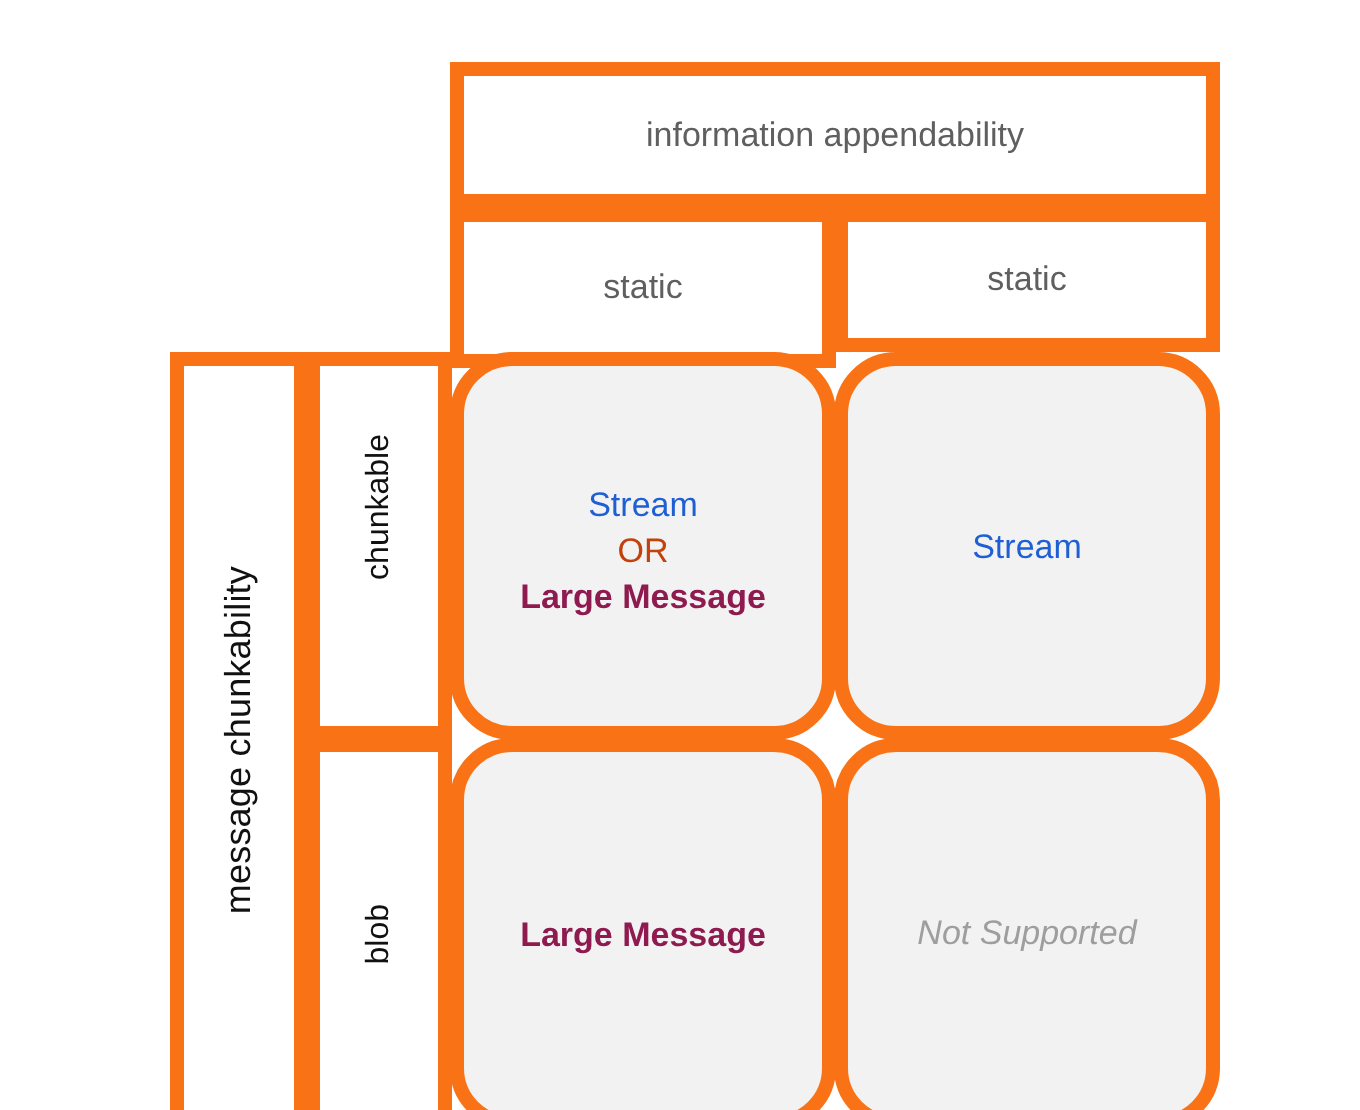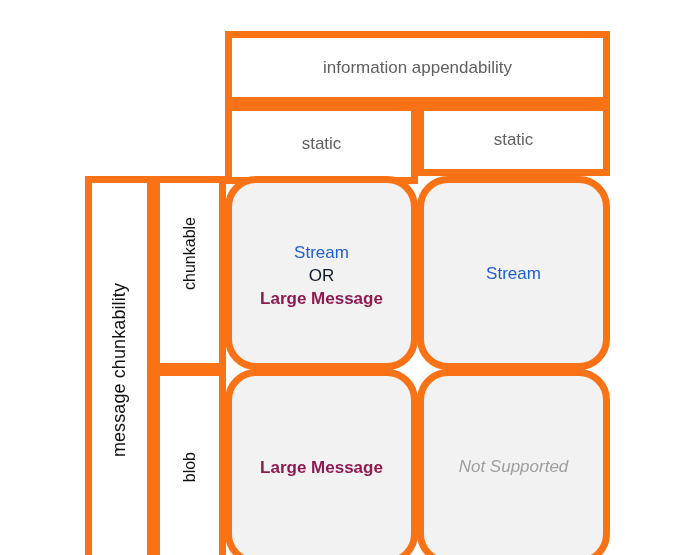--- a/index.html
+++ b/index.html
@@ -101,21 +101,21 @@
     left: 417px; top: 349px; width: 193px; height: 196px;
   }
 
   
   .val {
     font-size: 17px;
     line-height: 23px;
   }
   .val-stream   { color: #1f5fd4; }
   .val-large    { color: #8e1a4f; font-weight: bold; }
-  .val-or       { color: #0f172a; }
+  .val-or       { color: #c2410c; }
   .val-unsupported {
     color: #9e9e9e;
     font-style: italic;
     font-size: 17px;
   }
   .val-note {
     color: #555555;
     font-size: 12px;
     margin-top: 16px;
   }

